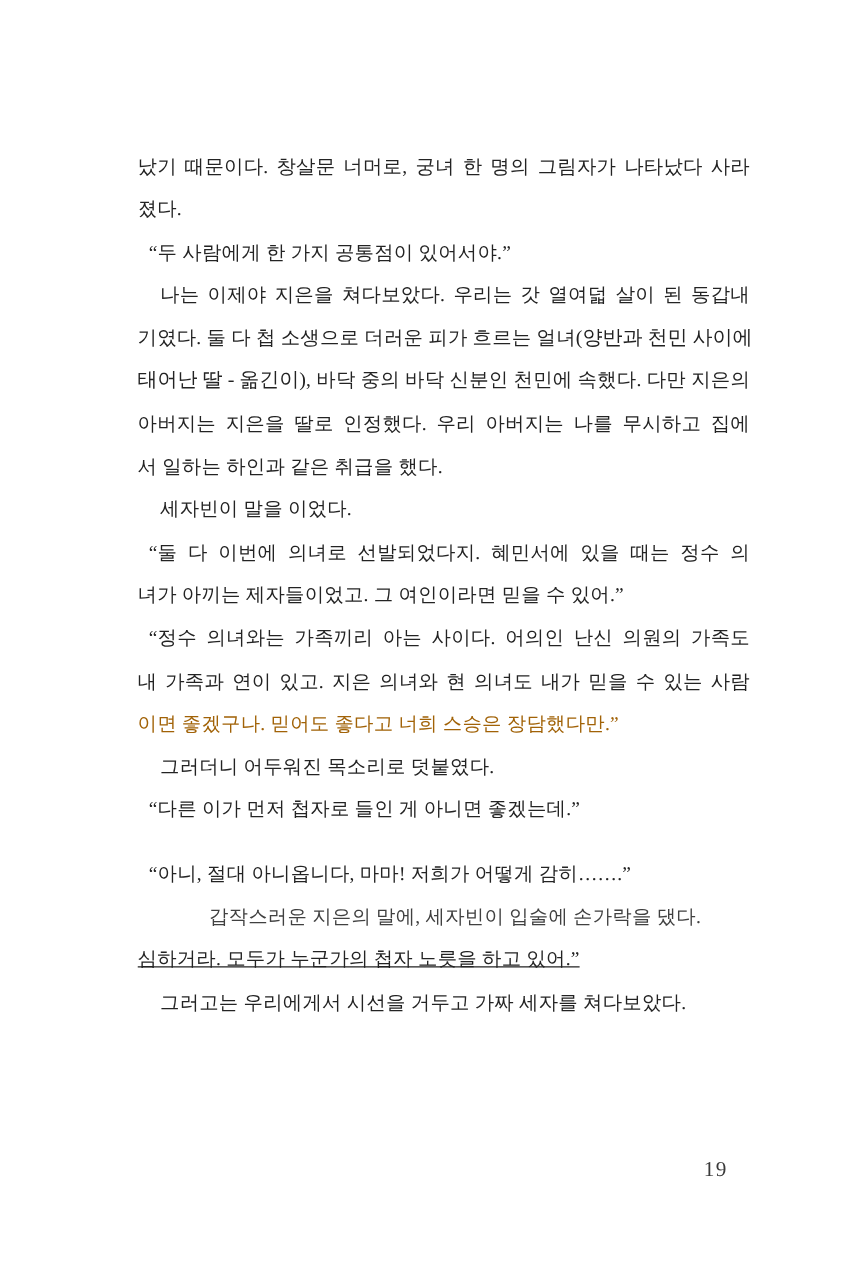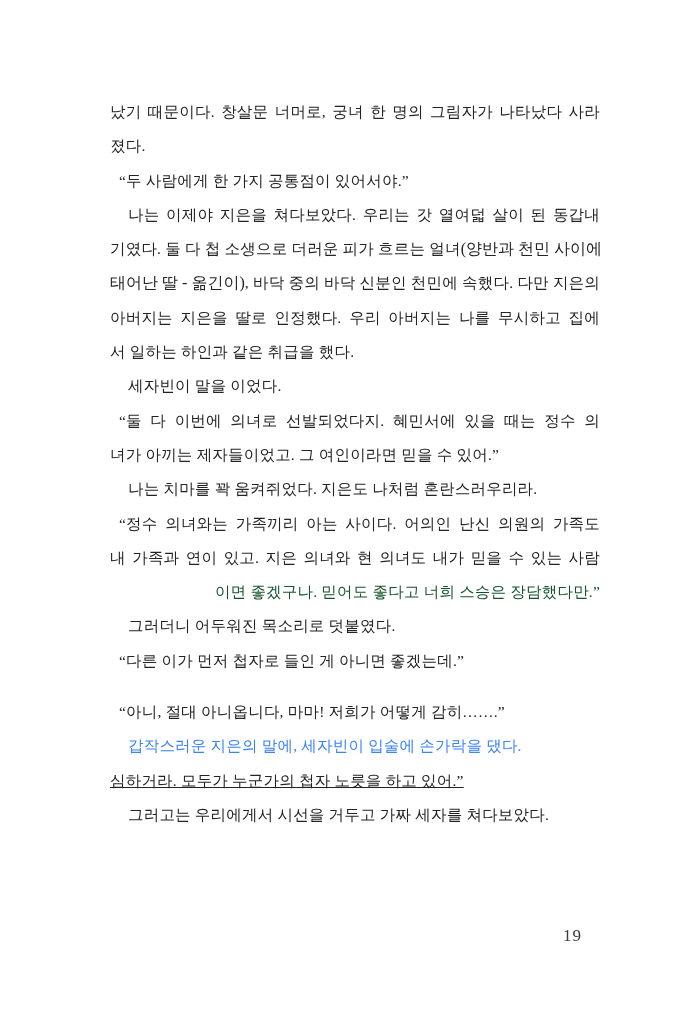--- a/index.html
+++ b/index.html
@@ -11,21 +11,21 @@
     position: relative;
     width: 682px;
     height: 1024px;
     background: #ffffff;
     font-family: "Liberation Serif", "DejaVu Serif", serif;
     overflow: hidden;
   }
   .text-block {
     position: absolute;
     left: 110px;
-    top: 95px;
+    top: 117px;
     width: 490px;
   }
   .line {
     height: 34.3px;
     line-height: 34.3px;
     font-size: 15.5px;
     letter-spacing: 0.2px;
     white-space: nowrap;
     overflow: hidden;
     color: #232323;
@@ -59,25 +59,24 @@
       <div class="line" style="color: rgb(35, 35, 35);"><span class="seg-body">졌다.</span></div>
       <div class="line indent-quote" style="color: rgb(35, 35, 35);"><span class="seg-body">“두 사람에게 한 가지 공통점이 있어서야.”</span></div>
       <div class="line indent-para fill" style="color: rgb(35, 35, 35);"><span class="seg-body">나는 이제야 지은을 쳐다보았다. 우리는 갓 열여덟 살이 된 동갑내</span></div>
       <div class="line fill" style="color: rgb(35, 35, 35);"><span class="seg-body">기였다. 둘 다 첩 소생으로 더러운 피가 흐르는 얼녀</span><span class="seg-small">(양반과 천민 사이에서</span></div>
       <div class="line fill" style="color: rgb(35, 35, 35);"><span class="seg-small">태어난 딸 - 옮긴이)</span><span class="seg-body">, 바닥 중의 바닥 신분인 천민에 속했다. 다만 지은의</span></div>
       <div class="line fill" style="color: rgb(35, 35, 35);"><span class="seg-body">아버지는 지은을 딸로 인정했다. 우리 아버지는 나를 무시하고 집에</span></div>
       <div class="line" style="color: rgb(35, 35, 35);"><span class="seg-body">서 일하는 하인과 같은 취급을 했다.</span></div>
       <div class="line indent-para" style="color: rgb(35, 35, 35);"><span class="seg-body">세자빈이 말을 이었다.</span></div>
       <div class="line indent-quote fill" style="color: rgb(35, 35, 35);"><span class="seg-body">“둘 다 이번에 의녀로 선발되었다지. 혜민서에 있을 때는 정수 의</span></div>
       <div class="line" style="color: rgb(35, 35, 35);"><span class="seg-body">녀가 아끼는 제자들이었고. 그 여인이라면 믿을 수 있어.”</span></div>
-      <div class="line indent-para" style="color: rgb(35, 35, 35);"><span class="seg-body">나는 치마를 꽉 움켜쥐었다. 지은도 나처럼 혼란스러우리라.</span></div>
       <div class="line indent-quote fill" style="color: rgb(35, 35, 35);"><span class="seg-body">“정수 의녀와는 가족끼리 아는 사이다. 어의인 난신 의원의 가족도</span></div>
       <div class="line fill" style="color: rgb(35, 35, 35);"><span class="seg-body">내 가족과 연이 있고. 지은 의녀와 현 의녀도 내가 믿을 수 있는 사람</span></div>
-      <div class="line" style="color: #14532d; text-align: right;"><span class="seg-body">이면 좋겠구나. 믿어도 좋다고 너희 스승은 장담했다만.”</span></div>
+      <div class="line" style="color: #a16207;"><span class="seg-body">이면 좋겠구나. 믿어도 좋다고 너희 스승은 장담했다만.”</span></div>
       <div class="line indent-para" style="color: rgb(35, 35, 35);"><span class="seg-body">그러더니 어두워진 목소리로 덧붙였다.</span></div>
       <div class="line indent-quote" style="color: rgb(35, 35, 35);"><span class="seg-body">“다른 이가 먼저 첩자로 들인 게 아니면 좋겠는데.”</span></div>
       <div class="line indent-quote" style="color: rgb(35, 35, 35); margin-top: 17px;"><span class="seg-body">“아니, 절대 아니옵니다, 마마! 저희가 어떻게 감히…….”</span></div>
-      <div class="line indent-para" style="color: #3b82f6;"><span class="seg-body">갑작스러운 지은의 말에, 세자빈이 입술에 손가락을 댔다.</span></div>
+      <div class="line indent-para" style="color: #404040; text-align: center;"><span class="seg-body">갑작스러운 지은의 말에, 세자빈이 입술에 손가락을 댔다.</span></div>
       <div class="line" style="color: rgb(35, 35, 35); text-decoration: underline;"><span class="seg-body">심하거라. 모두가 누군가의 첩자 노릇을 하고 있어.”</span></div>
       <div class="line indent-para" style="color: rgb(35, 35, 35);"><span class="seg-body">그러고는 우리에게서 시선을 거두고 가짜 세자를 쳐다보았다.</span></div>
     </div>
   <div class="page-number" style="color: rgb(58, 58, 58);">19</div>
 </div>
 
 </body></html>

